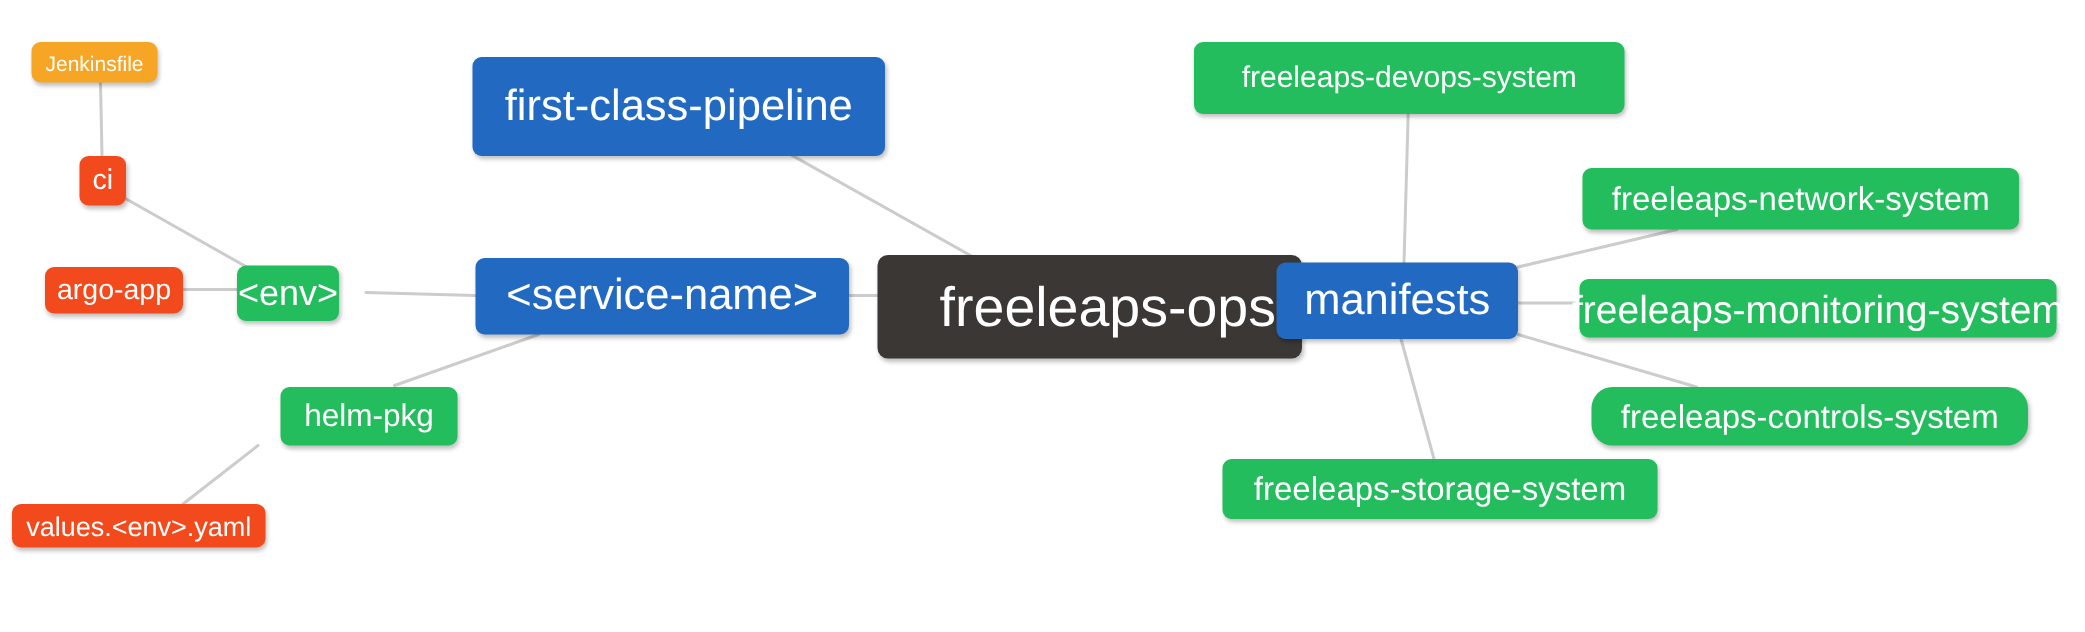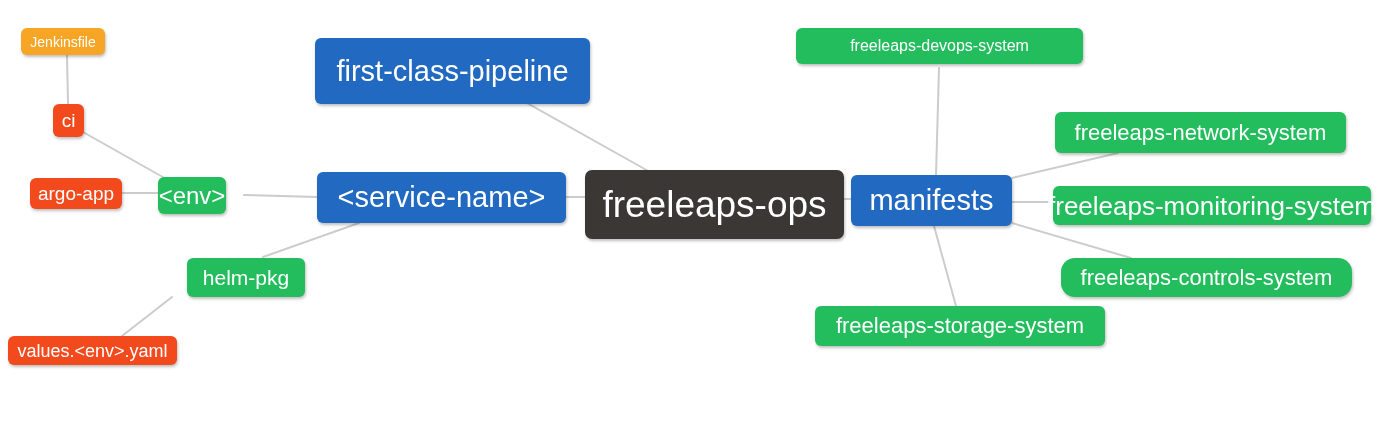--- a/index.html
+++ b/index.html
@@ -36,21 +36,21 @@
     box-shadow: 1px 2px 3px rgba(0,0,0,0.25);
     white-space: nowrap;
     cursor: pointer;
     user-select: none;
     line-height: 1;
   }
   .node.blue   { background: var(--blue,   #2169C1); }
   .node.green  { background: var(--green,  #23BD5E); }
   .node.orange { background: var(--orange, #F7A525); }
   .node.red    { background: var(--red,    #F24A1D); }
-  .node.dark   { background: var(--dark,   #3A3735); border-radius: 7px; }
+  .node.dark   { background: var(--dark,   #3A3735); border-radius: 7px; padding-left: 24px; }
 </style>
 </head>
 <body>
 
 <div class="canvas">
 
   <svg class="edges" viewBox="0 0 1390 421" xmlns="http://www.w3.org/2000/svg">
     <line x1="67" y1="55" x2="68" y2="104"></line>
     <line x1="83" y1="132" x2="168" y2="180"></line>
     <line x1="122" y1="193" x2="158" y2="193"></line>
@@ -80,21 +80,21 @@
   <div class="node red" style="left:8px; top:336px; width:169px; height:29px; font-size:18px;">values.&lt;env&gt;.yaml</div>
 
   <div class="node blue" style="left:315px; top:38px; width:275px; height:66px; font-size:29px;">first-class-pipeline</div>
 
   <div class="node blue" style="left:317px; top:172px; width:249px; height:51px; font-size:29px;">&lt;service-name&gt;</div>
 
   <div class="node dark" style="left:585px; top:170px; width:259px; height:69px; font-size:37px;">freeleaps-ops</div>
 
   <div class="node blue" style="left:851px; top:175px; width:161px; height:51px; font-size:29px;">manifests</div>
 
-  <div class="node green" style="left:796px; top:28px; width:287px; height:36px; font-size:16px;">freeleaps-devops-system</div>
+  <div class="node green" style="left:796px; top:28px; width:287px; height:48px; font-size:20px;">freeleaps-devops-system</div>
 
   <div class="node green" style="left:1055px; top:112px; width:291px; height:41px; font-size:22px;">freeleaps-network-system</div>
 
   <div class="node green" style="left:1053px; top:186px; width:318px; height:39px; font-size:26px;">freeleaps-monitoring-system</div>
 
   <div class="node green" style="left:1061px; top:258px; width:291px; height:39px; font-size:22px;border-radius:14px;">freeleaps-controls-system</div>
 
   <div class="node green" style="left:815px; top:306px; width:290px; height:40px; font-size:22px;">freeleaps-storage-system</div>
 
 </div>

